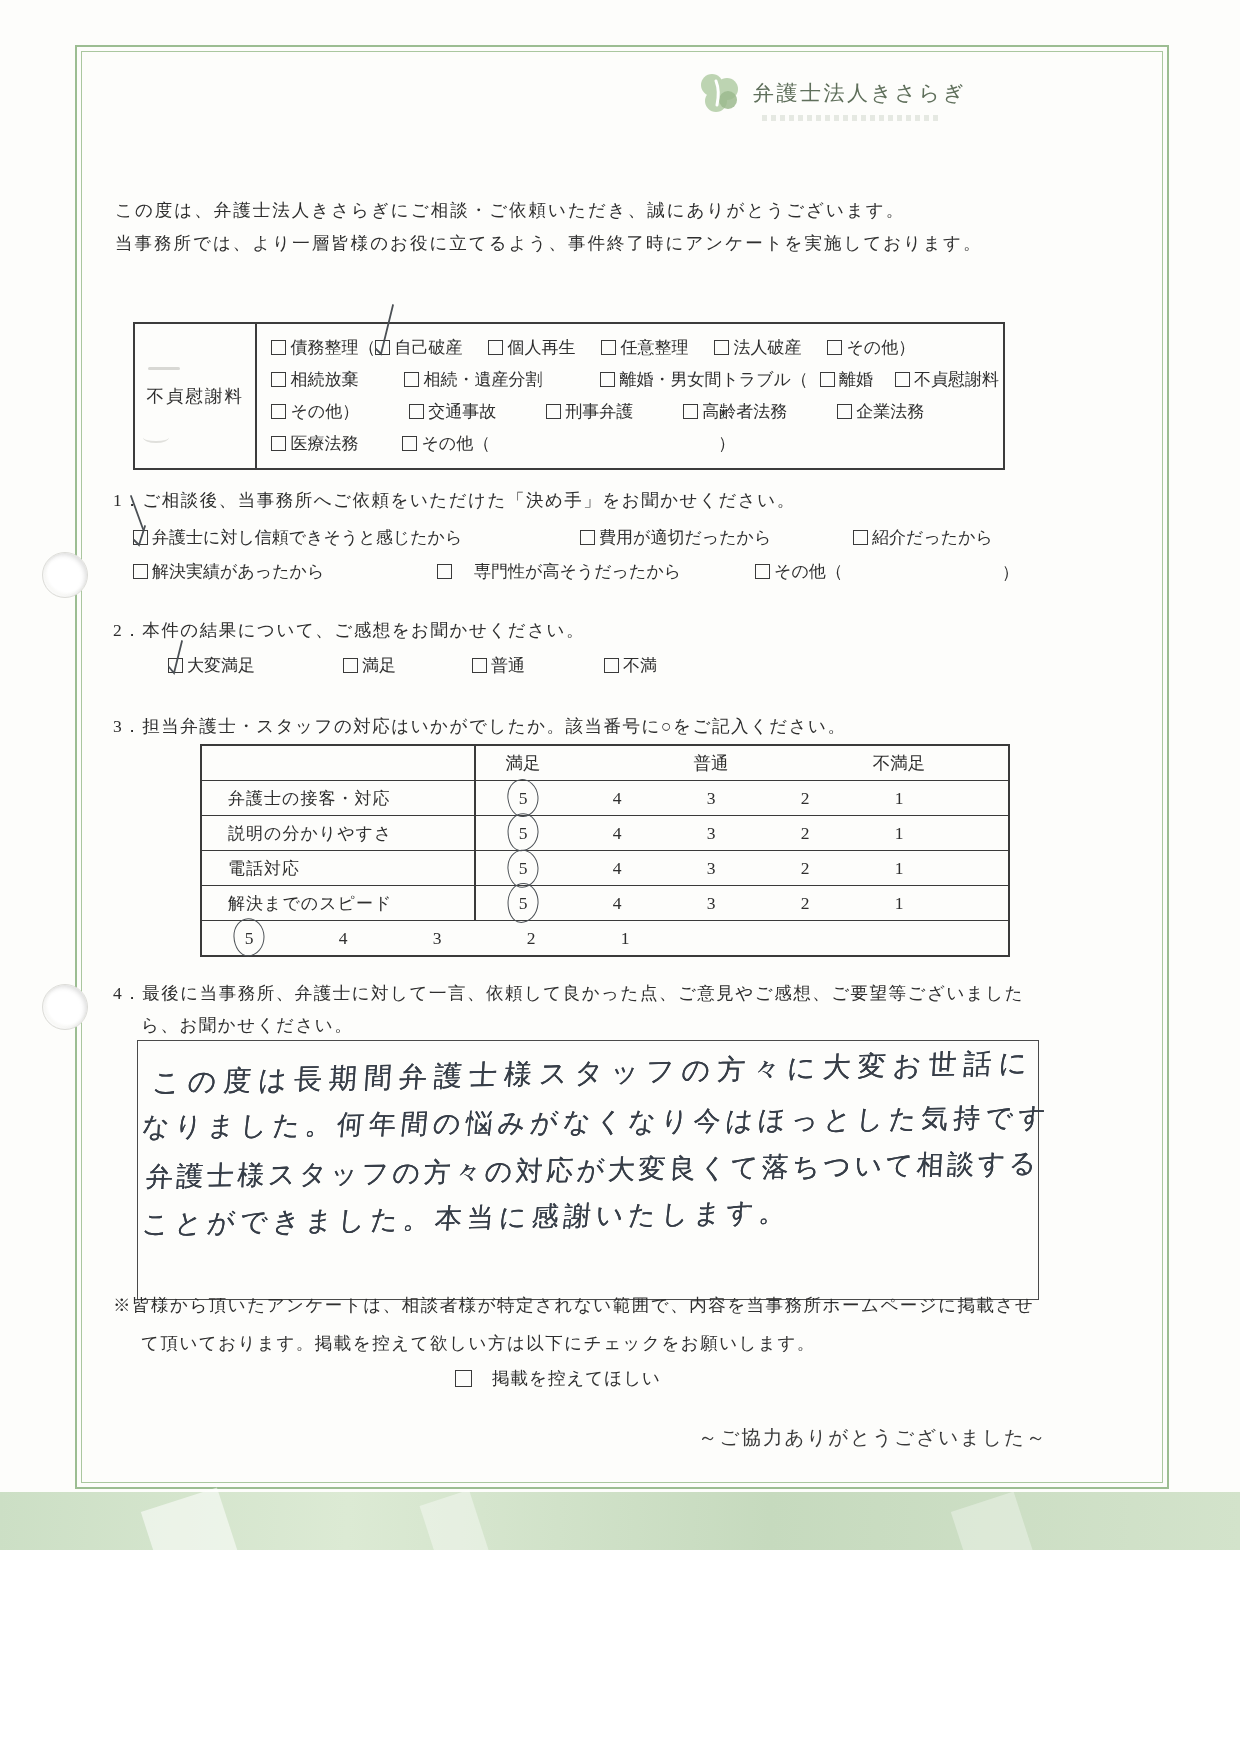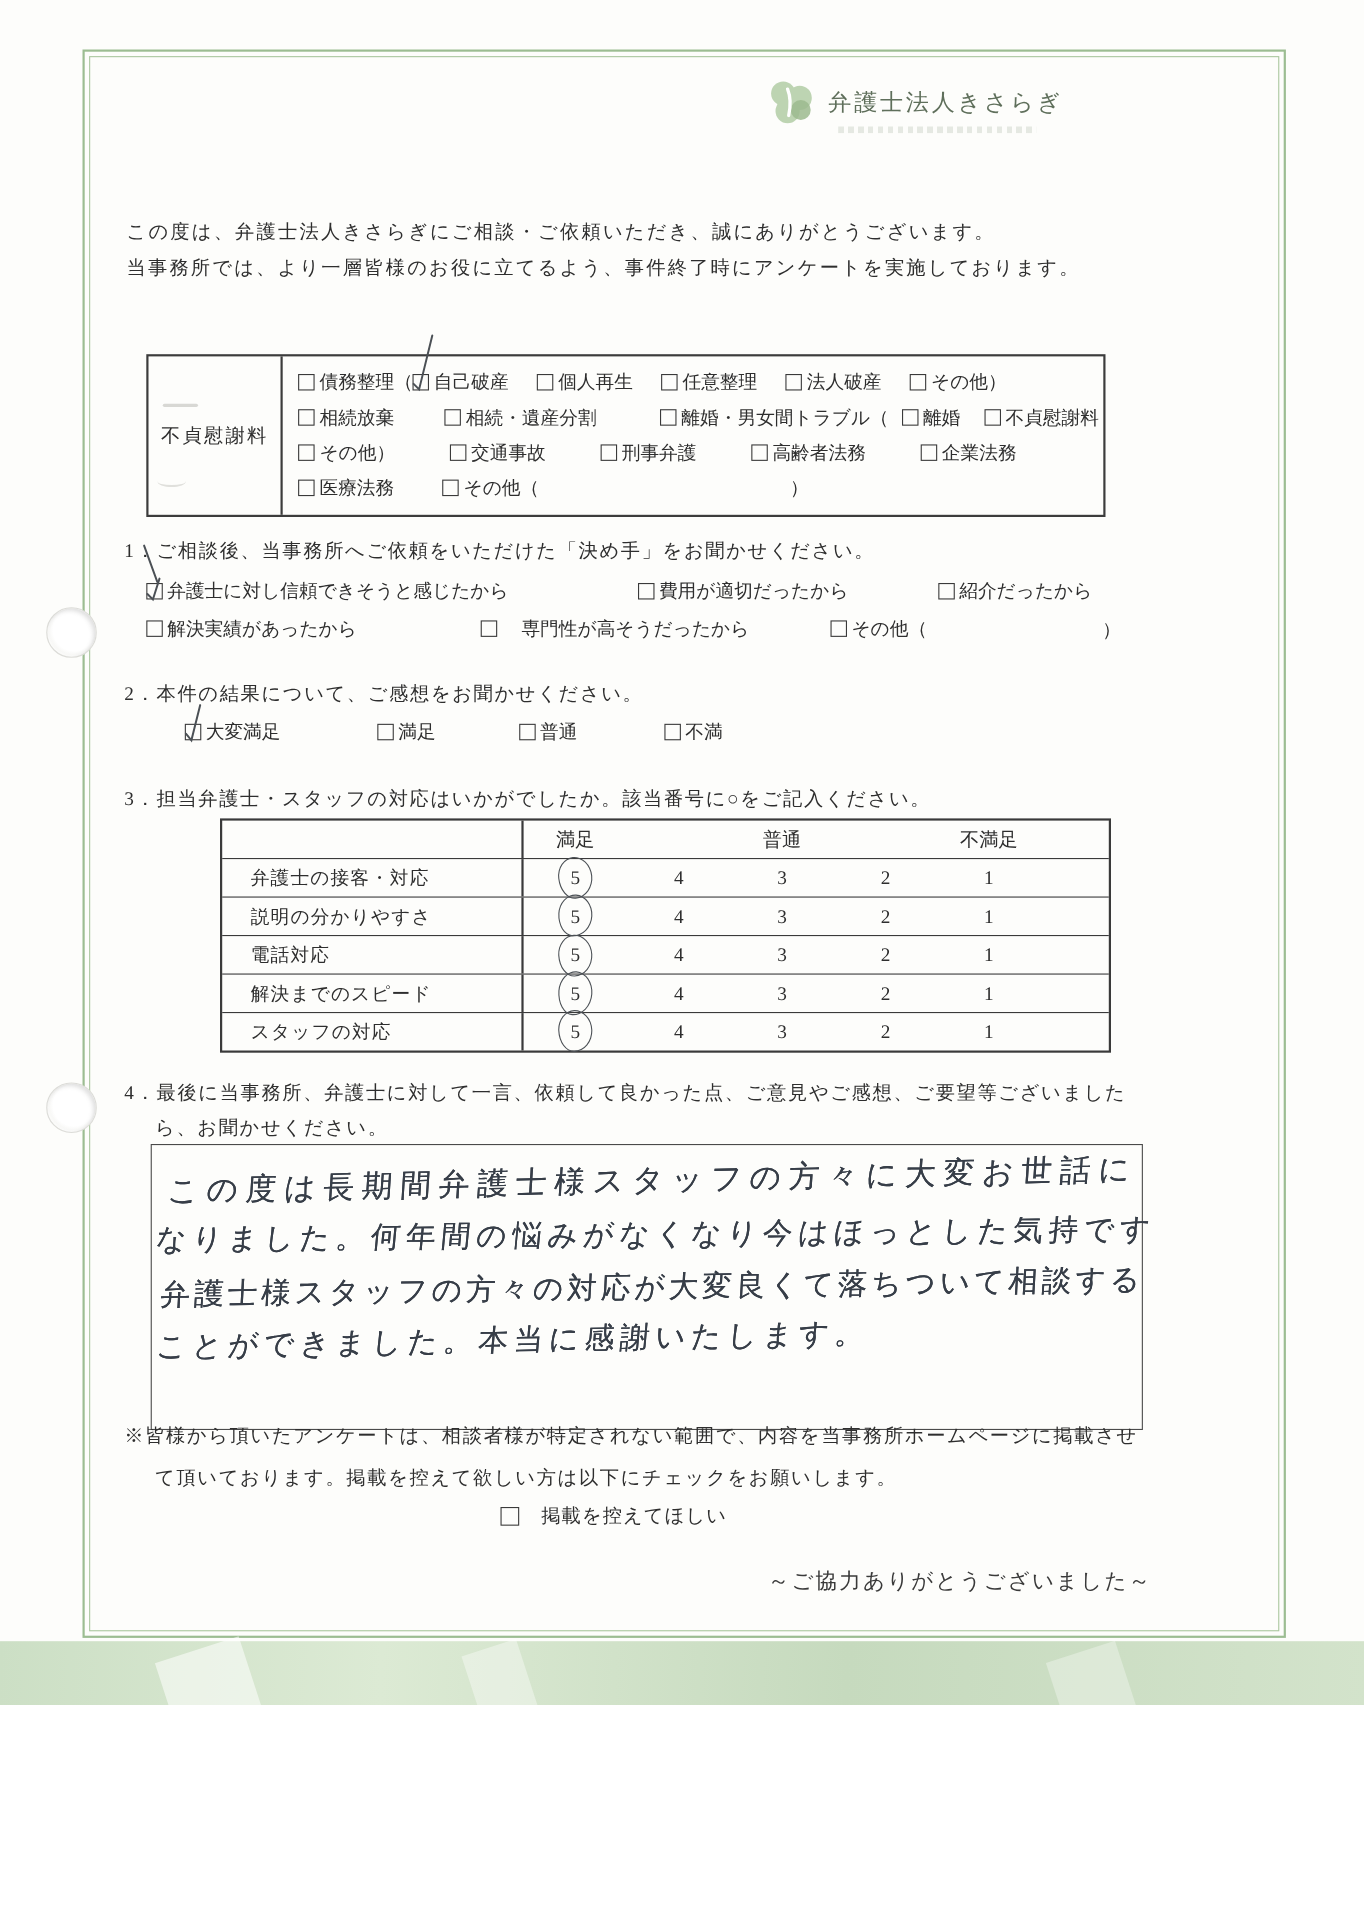--- a/index.html
+++ b/index.html
@@ -325,21 +325,20 @@
       <div class="lbl">解決までのスピード</div>
       <div class="nums">
         <span class="num"><span class="circ"></span><span>5</span></span>
         <span class="num">4</span>
         <span class="num">3</span>
         <span class="num">2</span>
         <span class="num">1</span>
       </div>
     </div>
     <div class="t3row r5">
-      <div class="lbl">スタッフの対応</div>
       <div class="nums">
         <span class="num"><span class="circ"></span><span>5</span></span>
         <span class="num">4</span>
         <span class="num">3</span>
         <span class="num">2</span>
         <span class="num">1</span>
       </div>
     </div>
   </div>
 

